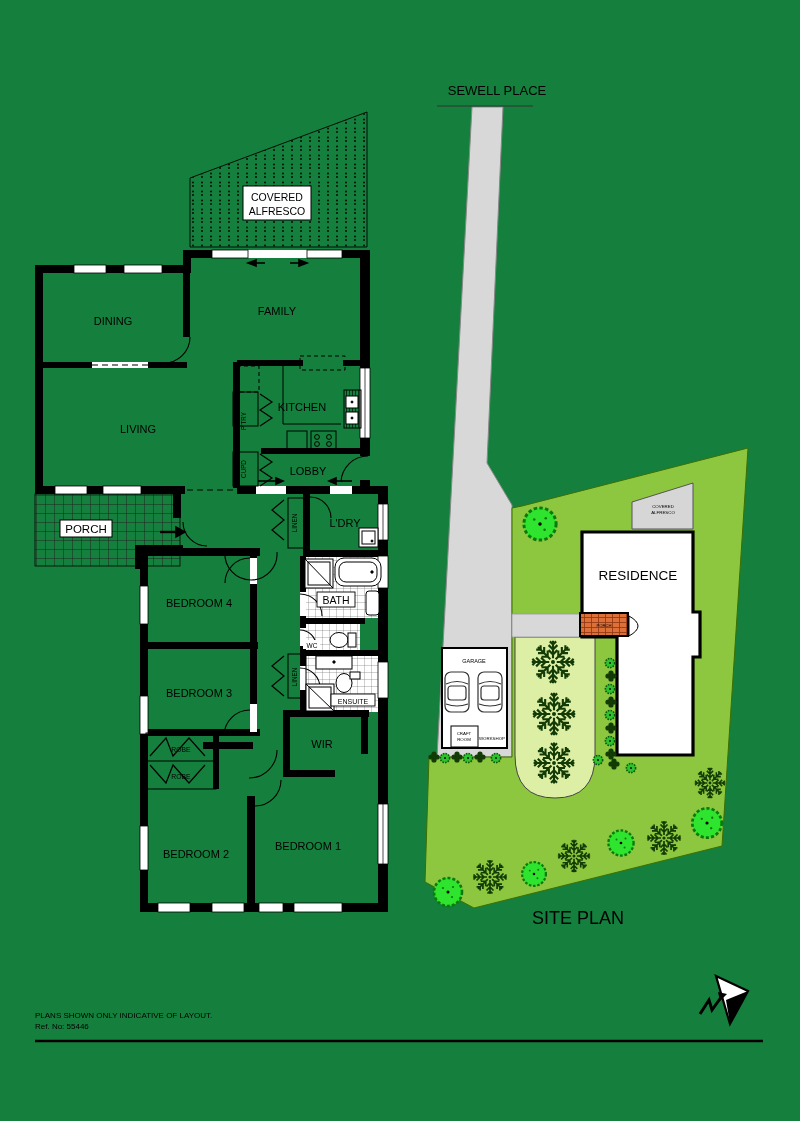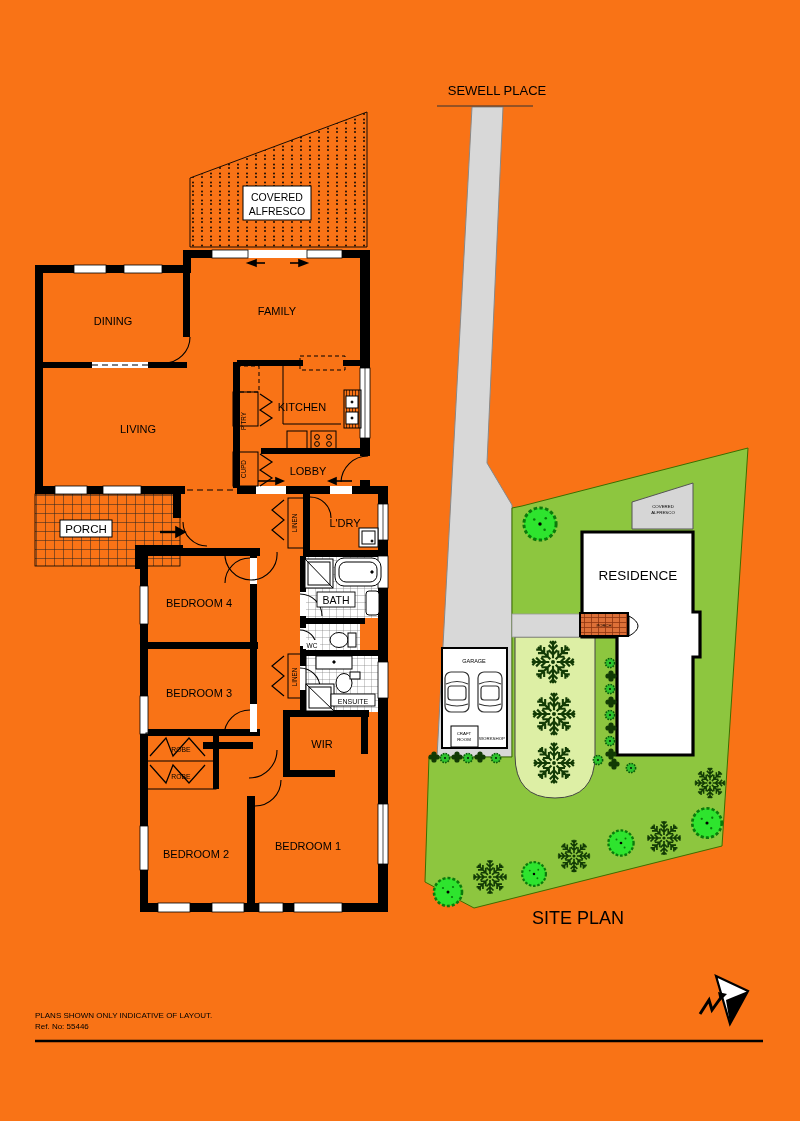--- a/index.html
+++ b/index.html
@@ -1,16 +1,16 @@
 <!DOCTYPE html>
 <html style="--lot-green: #8DC63F; --garden-bed-green: #DDEFA5; --road-gray: #D8D8D8; --alfresco-gray: #D6D6D6; --brick-orange: #DD7038; --tree-green: #2EE42E; --shrub-green: #2EC32E; --shrub-dark-green: #123B05; --wall-black: #000000;"><head>
 <meta charset="utf-8">
 <style>
   html,body{margin:0;padding:0;background:#fff;}
-  .page{position:relative;width:800px;height:1121px;background:#f97316;overflow:hidden;
+  .page{position:relative;width:800px;height:1121px;background:#15803d;overflow:hidden;
         font-family:"Liberation Sans",sans-serif;}
   svg{position:absolute;left:0;top:0;}
   text{font-family:"Liberation Sans",sans-serif;fill:#000;}
 </style>
 </head>
 <body>
 
 <div class="page">
 <svg width="800" height="1121" viewBox="0 0 800 1121">
   <defs>

